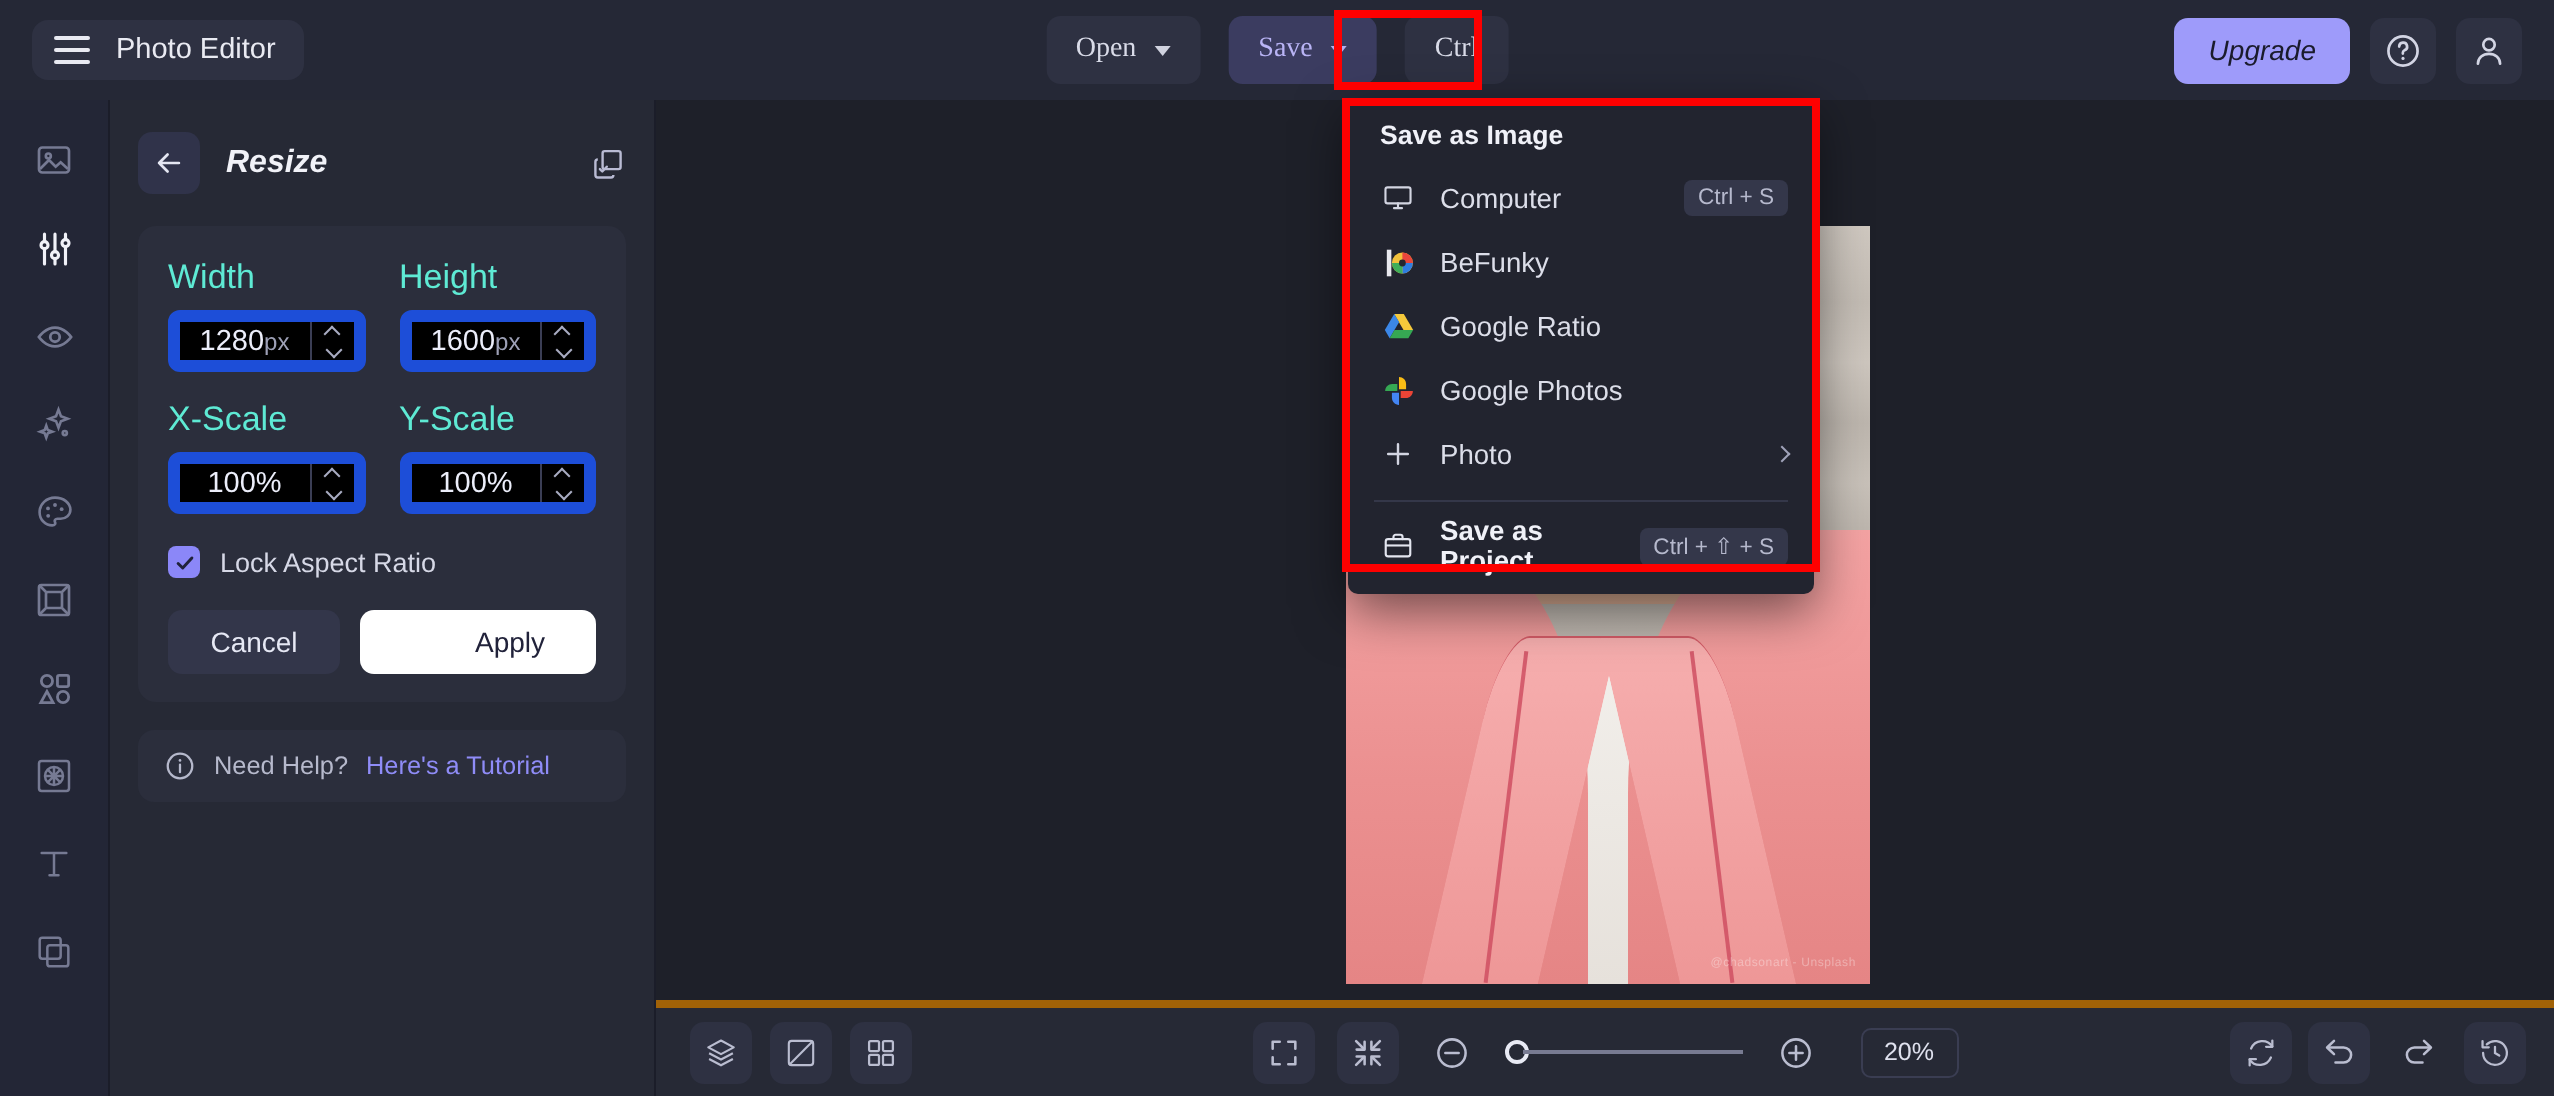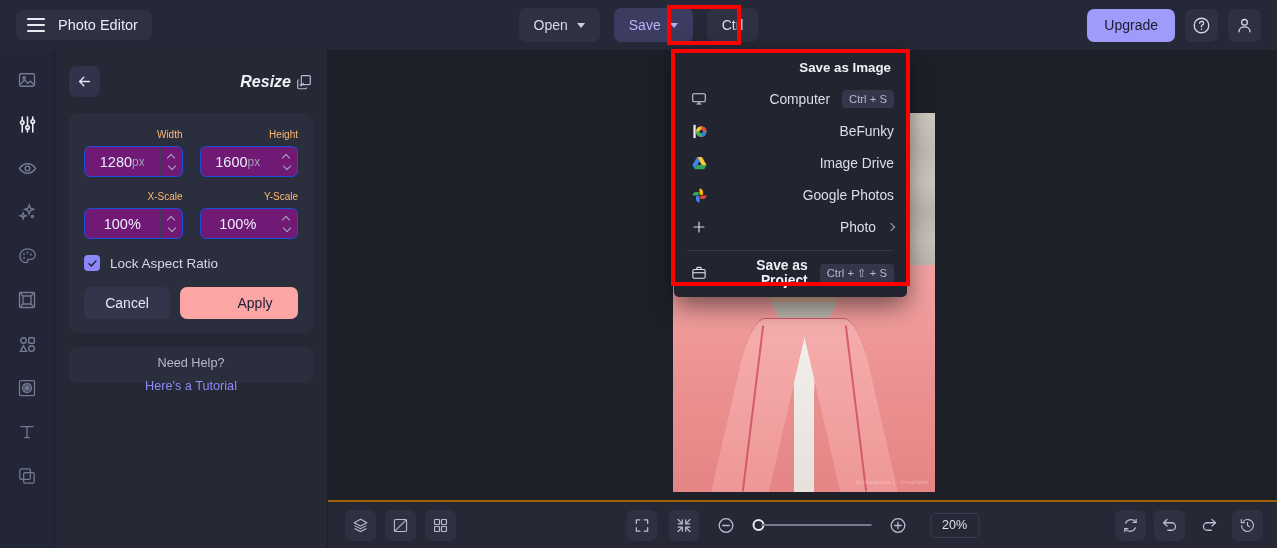--- a/index.html
+++ b/index.html
@@ -2,21 +2,21 @@
 <html><head>
 <meta charset="utf-8">
 <style>
   * { box-sizing: border-box; margin: 0; padding: 0; }
   html, body {
     width: 1277px; height: 548px;
     background: #1c1e2a;
     font-family: "Liberation Sans", sans-serif;
     overflow: hidden;
   }
-  .app { position: relative; width: 1270px; height: 548px; text-align: right; }
+  .app { position: relative; width: 1270px; height: 548px; }
 
   
   .header {
     position: absolute; top: 0; left: 0; width: 1277px; height: 50px;
     background: #252836;
     display: flex; align-items: center;
   }
   .brand {
     display: flex; align-items: center; gap: 13px;
     margin-left: 16px; padding: 7px 14px 7px 11px;
@@ -29,31 +29,32 @@
   .center-group {
     position: absolute; left: 50%; transform: translateX(-50%);
     display: flex; align-items: center; gap: 14px;
   }
   .tbtn {
     display: flex; align-items: center; gap: 9px;
     height: 34px; padding: 0 15px;
     background: #2e3142; color: #d9dbe8;
     border-radius: 7px; font-size: 14px; cursor: pointer;
     white-space: nowrap;
+    font-family: Liberation Serif, serif;
   }
   .tbtn.active { background: #3b3c60; color: #b9b4f5; }
   .caret { width: 0; height: 0; border-left: 4.5px solid transparent; border-right: 4.5px solid transparent; border-top: 5px solid currentColor; opacity: .95; }
 
   .right-group {
     position: absolute; right: 16px; display: flex; align-items: center; gap: 10px;
   }
   .upgrade {
     height: 33px; padding: 0 17px; display: flex; align-items: center;
     background: #9e9bfa; color: #1a1b2c; border-radius: 7px;
-    font-size: 14px; cursor: pointer;
+    font-size: 14px; cursor: pointer; font-style: italic;
   }
   .iconbtn {
     width: 33px; height: 33px; background: #2e3142; border-radius: 7px;
     display: flex; align-items: center; justify-content: center; cursor: pointer;
     color: #d3d5e4;
   }
 
   
   .rail {
     position: absolute; top: 50px; left: 0; width: 55px; height: 498px;
@@ -79,24 +80,24 @@
   .back-btn {
     width: 31px; height: 31px; border-radius: 7px; background: #30334a;
     display: flex; align-items: center; justify-content: center; color: #e4e6f2; cursor: pointer;
   }
   .panel-title { color: #f1f2f8; font-size: 16px; font-weight: bold; margin-left: 9px; flex: 1; font-style: italic; }
   .dup-btn { color: #b9bbd4; cursor: pointer; display:flex; }
 
   .card { background: #2b2e3c; border-radius: 9px; padding: 16px 15px 14px; }
   .row { display: flex; gap: 17px; }
   .field { flex: 1; }
-  .flabel { color: #fdba74; font-size: 10px; margin-bottom: 6px; display: block; }
+  .flabel { color: #5eead4; font-size: 17px; margin-bottom: 6px; display: block; }
   .inputwrap {
     display: flex; align-items: stretch; height: 31px;
-    background: #701a75; border: 1px solid #1d4ed8; border-radius: 6px; overflow: hidden;
+    background: #000000; border: 6px solid #1d4ed8; border-radius: 6px; overflow: hidden;
   }
   .inputwrap .val {
     flex: 1; display: flex; align-items: center; justify-content: center;
     color: #eceefa; font-size: 14.5px; cursor: text;
   }
   .unit { color: #9da0b6; font-size: 12px; }
   .spin {
     width: 22px; border-left: 1px solid #3b3e55;
     display: flex; flex-direction: column; align-items: center; justify-content: center; gap: 5px;
     cursor: pointer; color: #a9acc2;
@@ -113,25 +114,25 @@
   .cbox svg { display: block; }
   .checklabel { color: #d6d8e6; font-size: 13.5px; }
 
   .btnrow { display: flex; gap: 10px; margin-top: 16px; }
   .btn {
     flex: 1; height: 32px; border-radius: 7px;
     display: flex; align-items: center; justify-content: center;
     font-size: 14px; cursor: pointer;
   }
   .btn.cancel { background: #33364a; color: #e6e8f4; }
-  .btn.apply { background: #fca5a5; color: #21223a; padding-left: 32px; }
+  .btn.apply { background: #ffffff; color: #21223a; padding-left: 32px; }
 
   .helpbox {
     margin-top: 14px; height: 36px; background: #2b2e3c; border-radius: 8px;
-    display: flex; align-items: center; gap: 9px; padding: 0 13px; flex-direction: column;
+    display: flex; align-items: center; gap: 9px; padding: 0 13px;
   }
   .help-txt { color: #b6b9cc; font-size: 12.7px; }
   .help-link { color: #8f8cf7; font-size: 12.7px; cursor: pointer; }
 
   
   .canvas {
     position: absolute; top: 50px; left: 328px; width: 949px; height: 450px;
     background: #1e2029;
   }
   .photo {
@@ -189,21 +190,21 @@
   .piping-l { left: 30%; transform: rotate(7deg); }
   .piping-r { right: 30%; transform: rotate(-7deg); }
   .credit {
     position: absolute; right: 7px; bottom: 7px;
     color: #ffffff; opacity: .33; font-size: 6px; letter-spacing: .3px;
   }
 
   
   .bottombar {
     position: absolute; top: 500px; left: 328px; width: 949px; height: 48px;
-    background: #262935; border-top: 2px solid #a16207;
+    background: #262935; border-top: 4px solid #a16207;
     display: flex; align-items: center;
   }
   .bbtn {
     width: 31px; height: 31px; border-radius: 7px; background: #2e3142;
     display: flex; align-items: center; justify-content: center;
     color: #babdd0; cursor: pointer;
   }
   .bbtn.flat { background: transparent; }
   .bleft { display: flex; gap: 9px; margin-left: 17px; }
   .bcenter { position: absolute; left: 50%; transform: translateX(-50%); display: flex; align-items: center; gap: 11px; }
@@ -598,21 +599,21 @@
     </div>
 
     <div class="dd-item">
       <span class="dd-icon">
         <svg width="17" height="17" viewBox="0 0 24 24">
           <path d="M8.6 2.8h6.8l6.6 11.4h-6.8Z" fill="#f5c93b"></path>
           <path d="M8.6 2.8 2 14.2l3.4 5.8 6.7-11.5Z" fill="#3b87e8"></path>
           <path d="M5.4 20h13.2l3.4-5.8H8.8Z" fill="#36a853"></path>
         </svg>
       </span>
-      <span class="dd-label">Image Drive</span>
+      <span class="dd-label">Google Ratio</span>
     </div>
 
     <div class="dd-item">
       <span class="dd-icon">
         <svg width="17" height="17" viewBox="0 0 24 24">
           <path d="M12 2.2c2.8 0 5 2.2 5 5v3.6h-5Z" fill="#f9bc15"></path>
           <path d="M21.8 12c0 2.8-2.2 5-5 5h-3.6v-5Z" fill="#ea4436"></path>
           <path d="M12 21.8c-2.8 0-5-2.2-5-5v-3.6h5Z" fill="#4385f4"></path>
           <path d="M2.2 12c0-2.8 2.2-5 5-5h3.6v5Z" fill="#35a853"></path>
         </svg>

